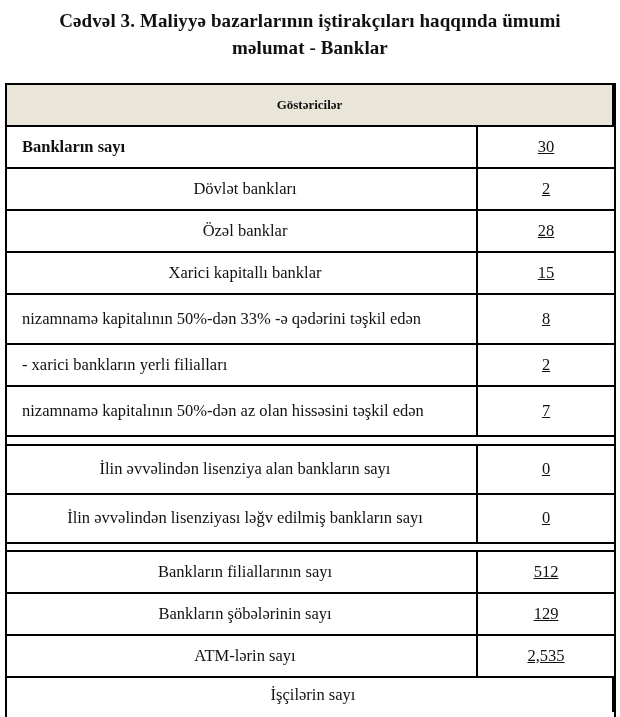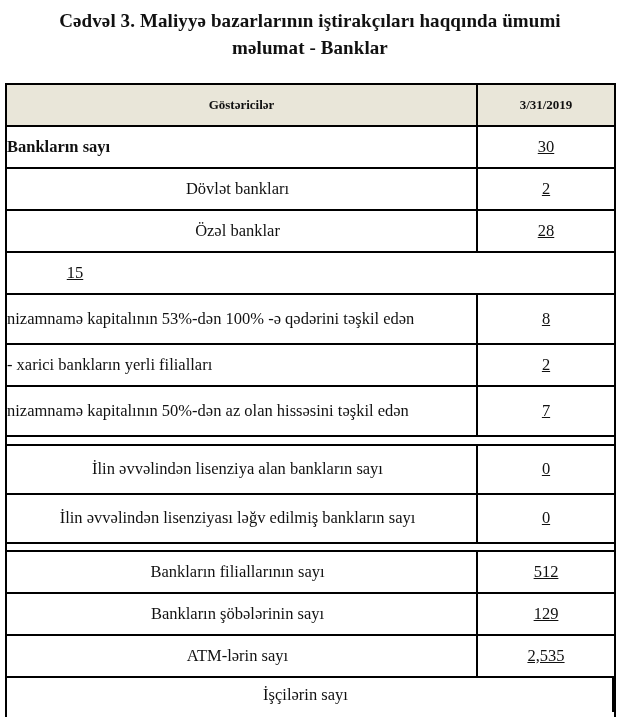--- a/index.html
+++ b/index.html
@@ -55,21 +55,21 @@
   .trow:last-child { border-bottom: none; flex-direction: column; }
   .trow .td {
     display: flex;
     align-items: center;
     font-size: 16.5px;
     line-height: 24px;
   }
   .trow .td.label-cell {
     flex: 1 1 auto;
     border-right: 2px solid #000000;
-    padding: 5px 8px 5px 0;
+    padding: 5px 8px 5px 15px;
   }
   .trow .td.value-cell {
     flex: 0 0 136px;
     justify-content: center;
     text-align: center;
     text-decoration: underline;
   }
   .trow.bold .label-cell { font-weight: bold; }
 
   .indent-1 .label-cell { padding-left: 22px; }
@@ -93,21 +93,20 @@
 </head>
 <body>
 
 <div class="page">
 
   <div class="title">Cədvəl 3. Maliyyə bazarlarının iştirakçıları haqqında ümumi məlumat - Banklar</div>
 
   <div class="table">
     <div class="thead">
       <div class="th label-col">Göstəricilər</div>
-      <div class="th value-col">3/31/2019</div>
     </div>
     <div class="tbody" id="tbody">
   <div class="trow indent-1 bold">
     <div class="td label-cell">
       <span>Bankların sayı</span>
     </div>
     <div class="td value-cell">
       <span>30</span>
     </div>
   </div>
@@ -124,28 +123,31 @@
   <div class="trow indent-2">
     <div class="td label-cell">
       <span>Özəl banklar</span>
     </div>
     <div class="td value-cell">
       <span>28</span>
     </div>
   </div>
 
   <div class="trow indent-2">
+    <div class="td label-cell">
+      <span>Xarici kapitallı banklar</span>
+    </div>
     <div class="td value-cell">
       <span>15</span>
     </div>
   </div>
 
   <div class="trow indent-3">
     <div class="td label-cell">
-      <span>nizamnamə kapitalının 53%-dən 100% -ə qədərini təşkil edən</span>
+      <span>nizamnamə kapitalının 50%-dən 33% -ə qədərini təşkil edən</span>
     </div>
     <div class="td value-cell">
       <span>8</span>
     </div>
   </div>
 
   <div class="trow indent-4">
     <div class="td label-cell">
       <span>-  xarici bankların yerli filialları</span>
     </div>

